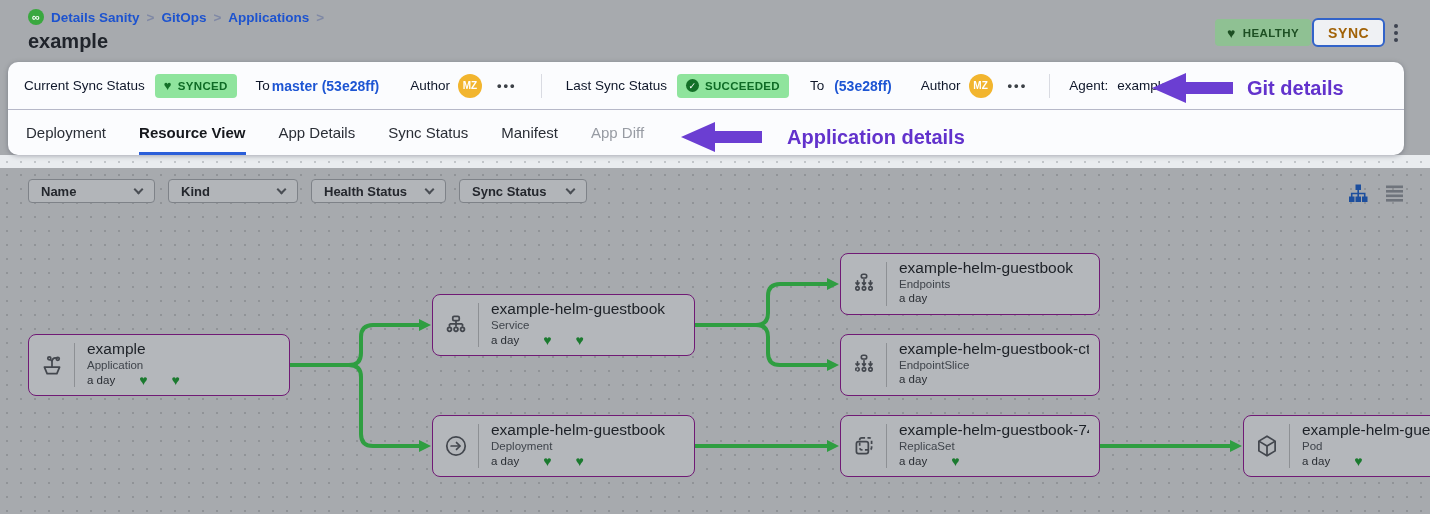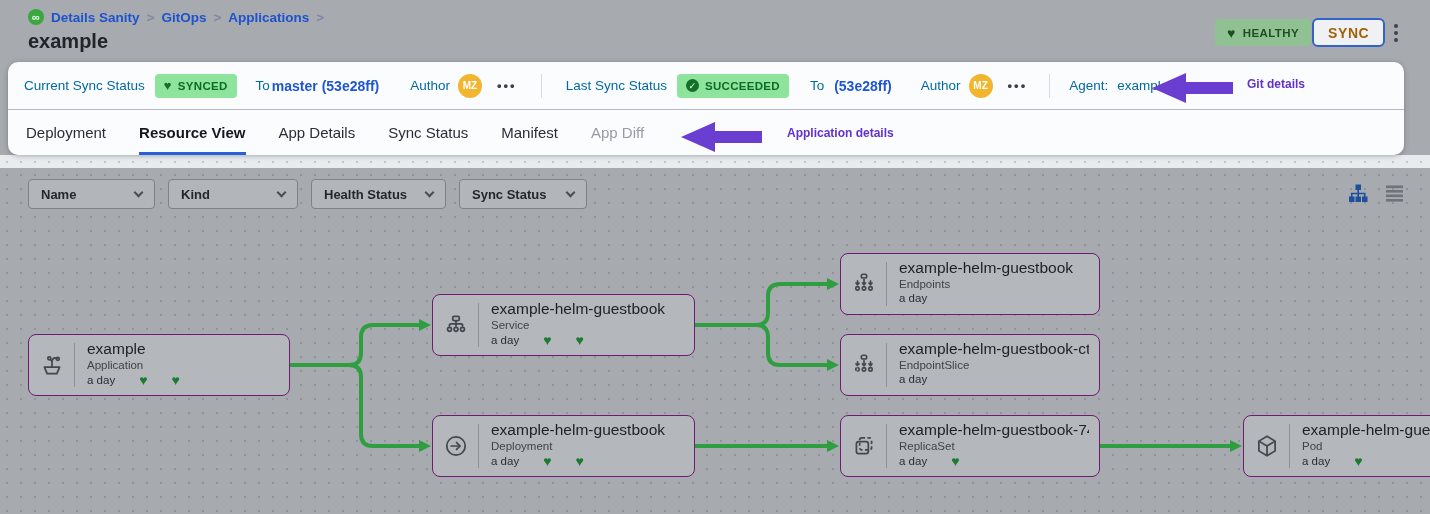--- a/index.html
+++ b/index.html
@@ -20,21 +20,21 @@
   .sync-btn{position:absolute;left:1312px;top:18px;height:29px;padding:0 14px;border-radius:6px;
     background:#eff1f4;border:2px solid #3263c9;color:#a16207;font-size:14px;font-weight:bold;
     letter-spacing:.6px;display:flex;align-items:center;z-index:3;cursor:pointer;}
   .kebab{position:absolute;left:1392px;top:22px;display:flex;flex-direction:column;gap:3px;z-index:3;cursor:pointer;padding:2px;}
   .kebab i{width:4px;height:4px;border-radius:50%;background:#3d4350;display:block;}
 
   
   .card{position:absolute;left:8px;top:62px;width:1396px;height:93px;background:#fbfcfe;border-radius:10px;
     box-shadow:0 1px 5px rgba(40,44,60,.35);z-index:2;overflow:hidden;}
   .sync-bar{display:flex;align-items:center;height:47px;padding:0 16px;font-size:13.5px;color:#23262e;white-space:nowrap;}
-  .sb-label{color:#0369a1;}
+  .sb-label{color:#0f172a;}
   .status-badge{display:flex;align-items:center;gap:6px;height:24px;padding:0 9px;border-radius:4px;
     background:#8fe49d;color:#0e6b25;font-size:11.5px;font-weight:bold;letter-spacing:.3px;}
   .status-badge .heart{font-size:13px;color:#137027;}
   .check-circle{width:13px;height:13px;border-radius:50%;background:#137027;color:#fff;font-size:9px;
     display:flex;align-items:center;justify-content:center;font-weight:bold;}
   .rev-link{color:#1d55d3;font-weight:bold;font-size:14px;cursor:pointer;}
   .avatar{width:24px;height:24px;border-radius:50%;background:#f2b52e;color:#fff;font-size:10px;font-weight:bold;
     display:flex;align-items:center;justify-content:center;}
   .more-dots{color:#3d4248;font-weight:bold;letter-spacing:2px;font-size:13px;cursor:pointer;}
   .vdiv{width:1px;height:24px;background:#d9dbe2;}
@@ -43,39 +43,39 @@
   .tab{display:flex;align-items:center;color:#2a2e36;cursor:pointer;border-bottom:3px solid transparent;padding-top:2px;}
   .tab.active{font-weight:bold;color:#16181d;border-bottom-color:#2b5fd9;}
   .tab.disabled{color:#979ba3;}
 
   
   .canvas-strip{position:absolute;left:0;top:155px;width:1430px;height:13px;background:#e9ecef;
     background-image:radial-gradient(circle,#c2c6ca 1.1px,transparent 1.3px);background-size:14px 14px;z-index:1;}
   .canvas{position:absolute;left:0;top:168px;width:1430px;height:346px;background:#a7aaae;
     background-image:radial-gradient(circle,#909397 1.1px,transparent 1.3px);background-size:14px 14px;z-index:1;}
 
-  .filter-box{position:absolute;top:179px;height:30px;border:1px solid #7e8288;border-radius:4px;background:#b2b5b9;
+  .filter-box{position:absolute;top:179px;height:24px;border:1px solid #7e8288;border-radius:4px;background:#b2b5b9;
     display:flex;align-items:center;justify-content:space-between;padding:0 12px;font-size:13px;font-weight:600;color:#24272d;z-index:3;cursor:pointer;}
   .chev{width:7px;height:7px;border-right:2px solid #4a4e54;border-bottom:2px solid #4a4e54;transform:rotate(45deg);margin-top:-4px;}
 
   .view-toggle{position:absolute;top:183px;z-index:3;cursor:pointer;}
 
   
   .node{position:absolute;width:262px;height:62px;background:#b4b7bb;border:1px solid #701a75;border-radius:8px;
     display:flex;align-items:stretch;z-index:3;cursor:pointer;}
   .node-icon{width:46px;display:flex;align-items:center;justify-content:center;border-right:1px solid #8d9094;margin:8px 0;}
   .node-body{flex:1;padding:5px 10px 4px 12px;overflow:hidden;}
   .node-title{font-size:15.5px;color:#1d2127;white-space:nowrap;overflow:hidden;}
   .node-kind{font-size:11.5px;color:#3f444b;margin-top:1px;}
   .node-meta{display:flex;align-items:center;gap:24px;margin-top:2px;font-size:11.5px;color:#2a2e34;}
   .node-meta .heart{color:#1b7a2f;font-size:14px;line-height:1;}
 
   .edges{position:absolute;left:0;top:0;width:1430px;height:514px;z-index:2;pointer-events:none;}
   .overlay{position:absolute;left:0;top:0;width:1430px;height:514px;z-index:6;pointer-events:none;}
-  .annot{position:absolute;font-size:12px;font-weight:bold;color:#6232cc;z-index:7;}
+  .annot{position:absolute;font-size:20px;font-weight:bold;color:#6232cc;z-index:7;}
 </style>
 </head>
 <body>
 
 <div class="breadcrumb">
   <span class="logo-dot">∞</span>
   <span class="crumb">Details Sanity</span>
   <span class="crumb-sep">&gt;</span>
   <span class="crumb">GitOps</span>
   <span class="crumb-sep">&gt;</span>

